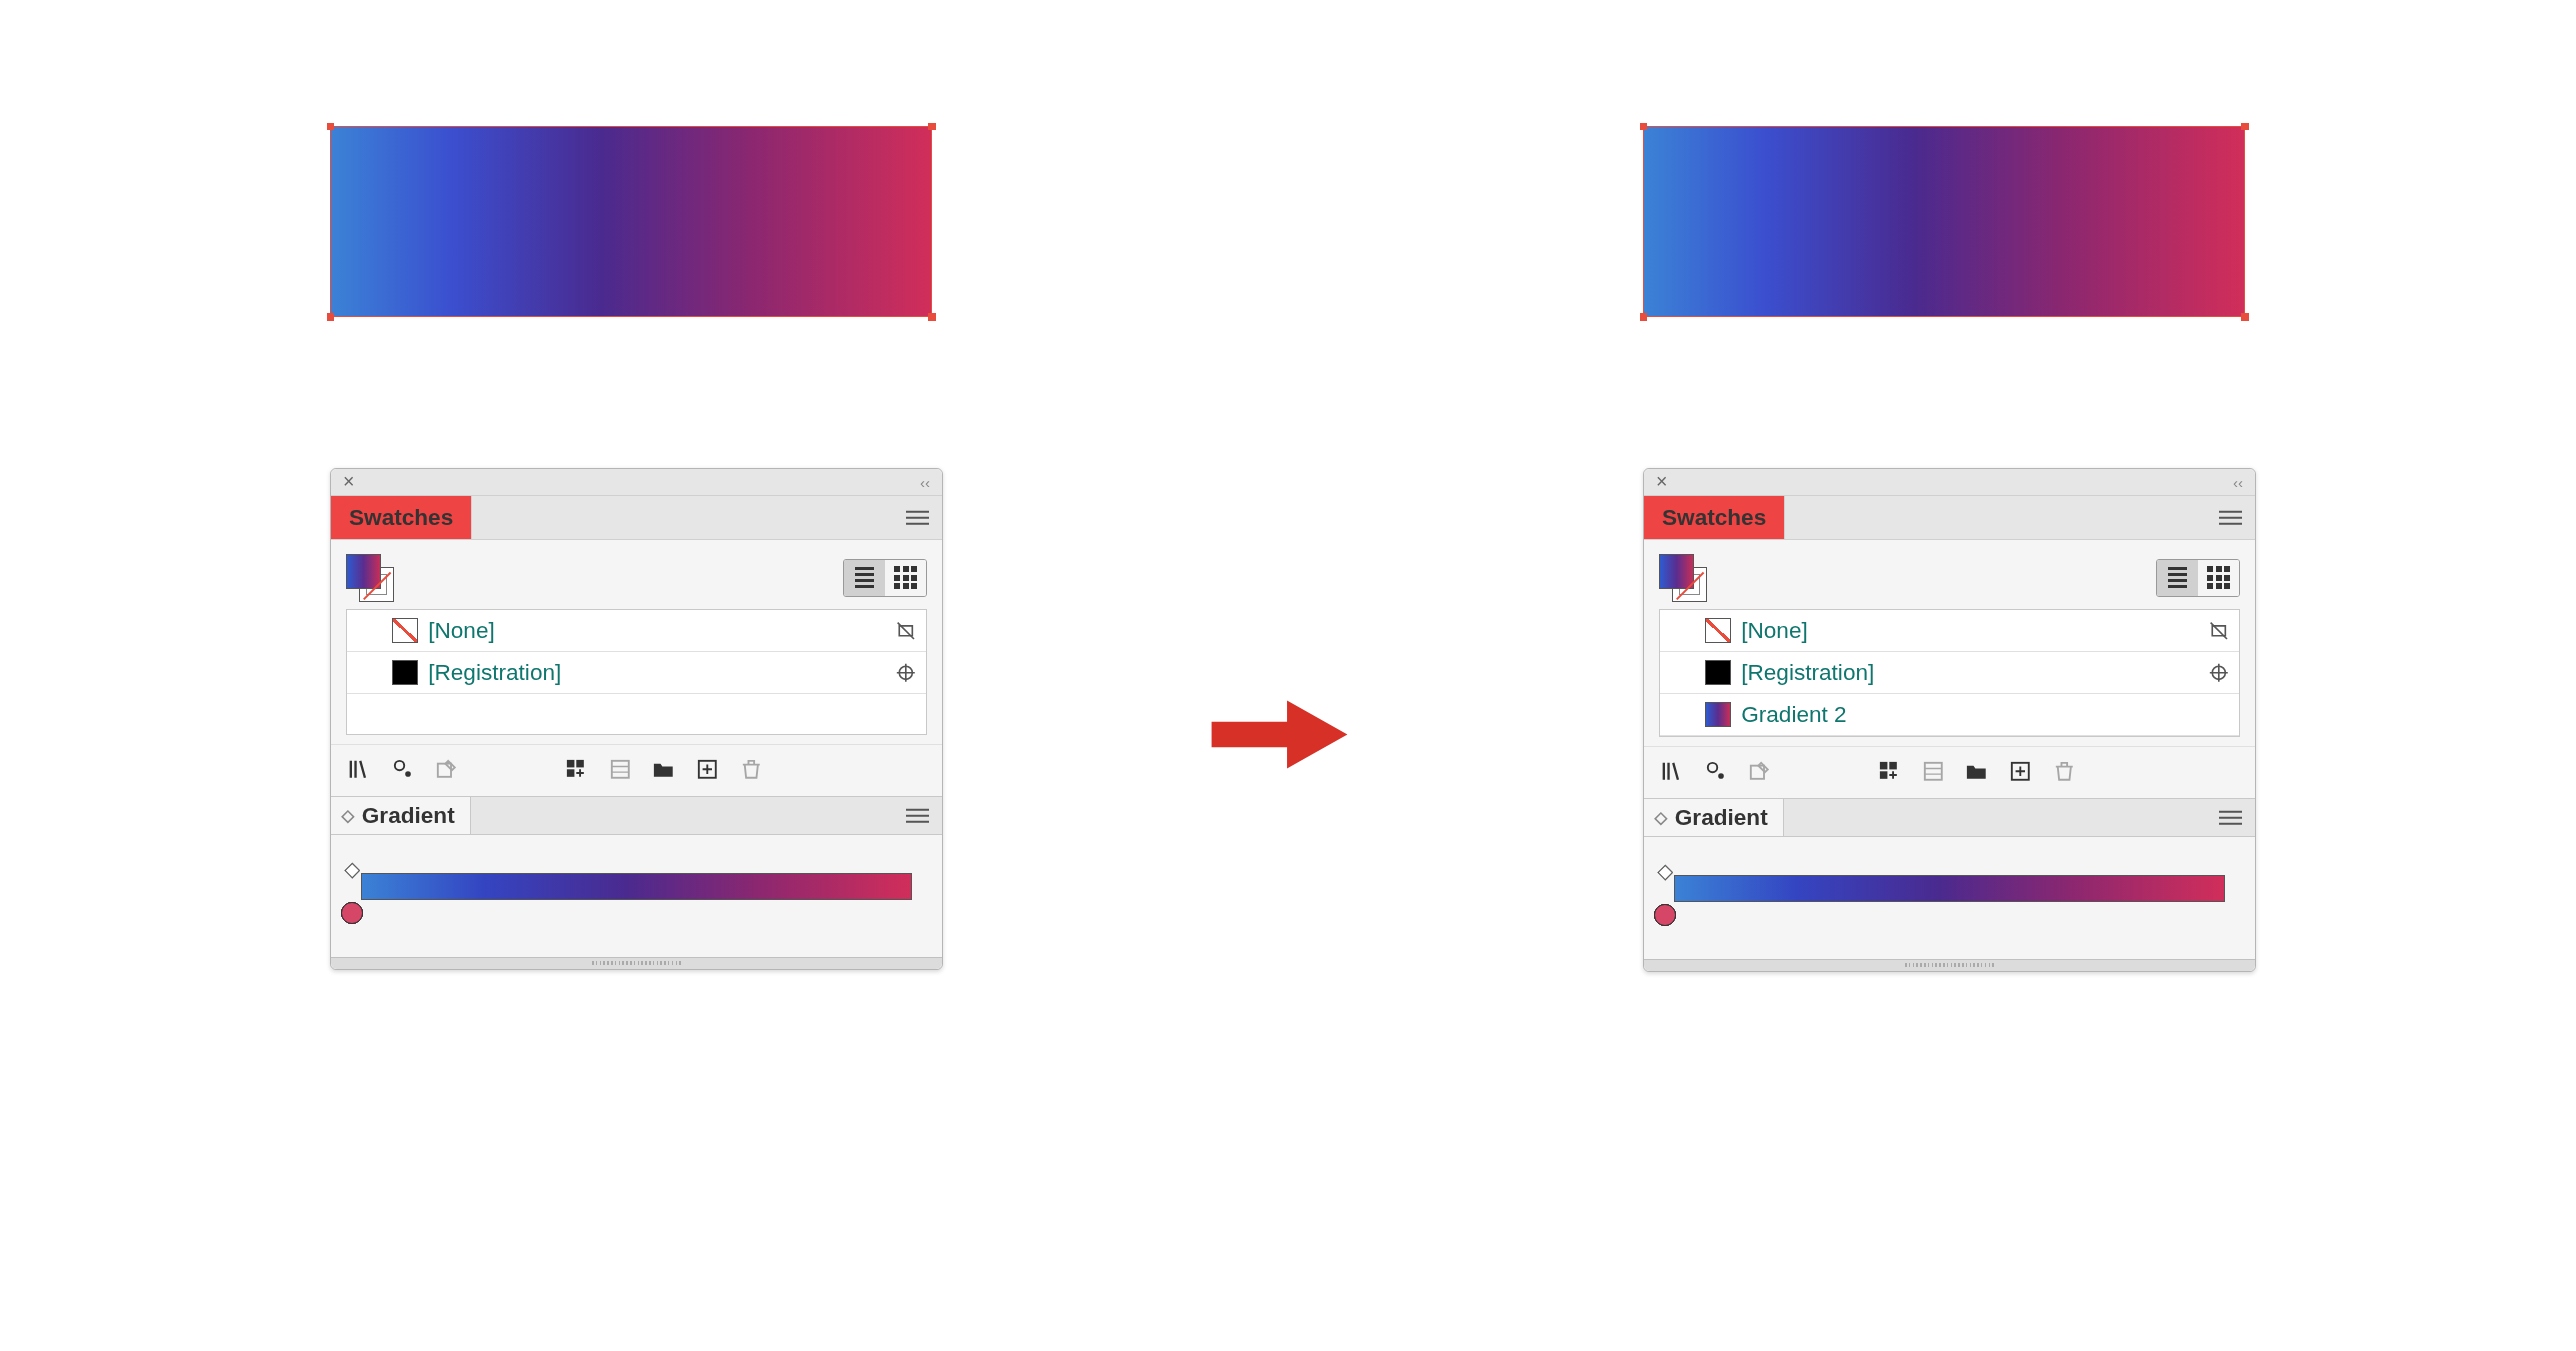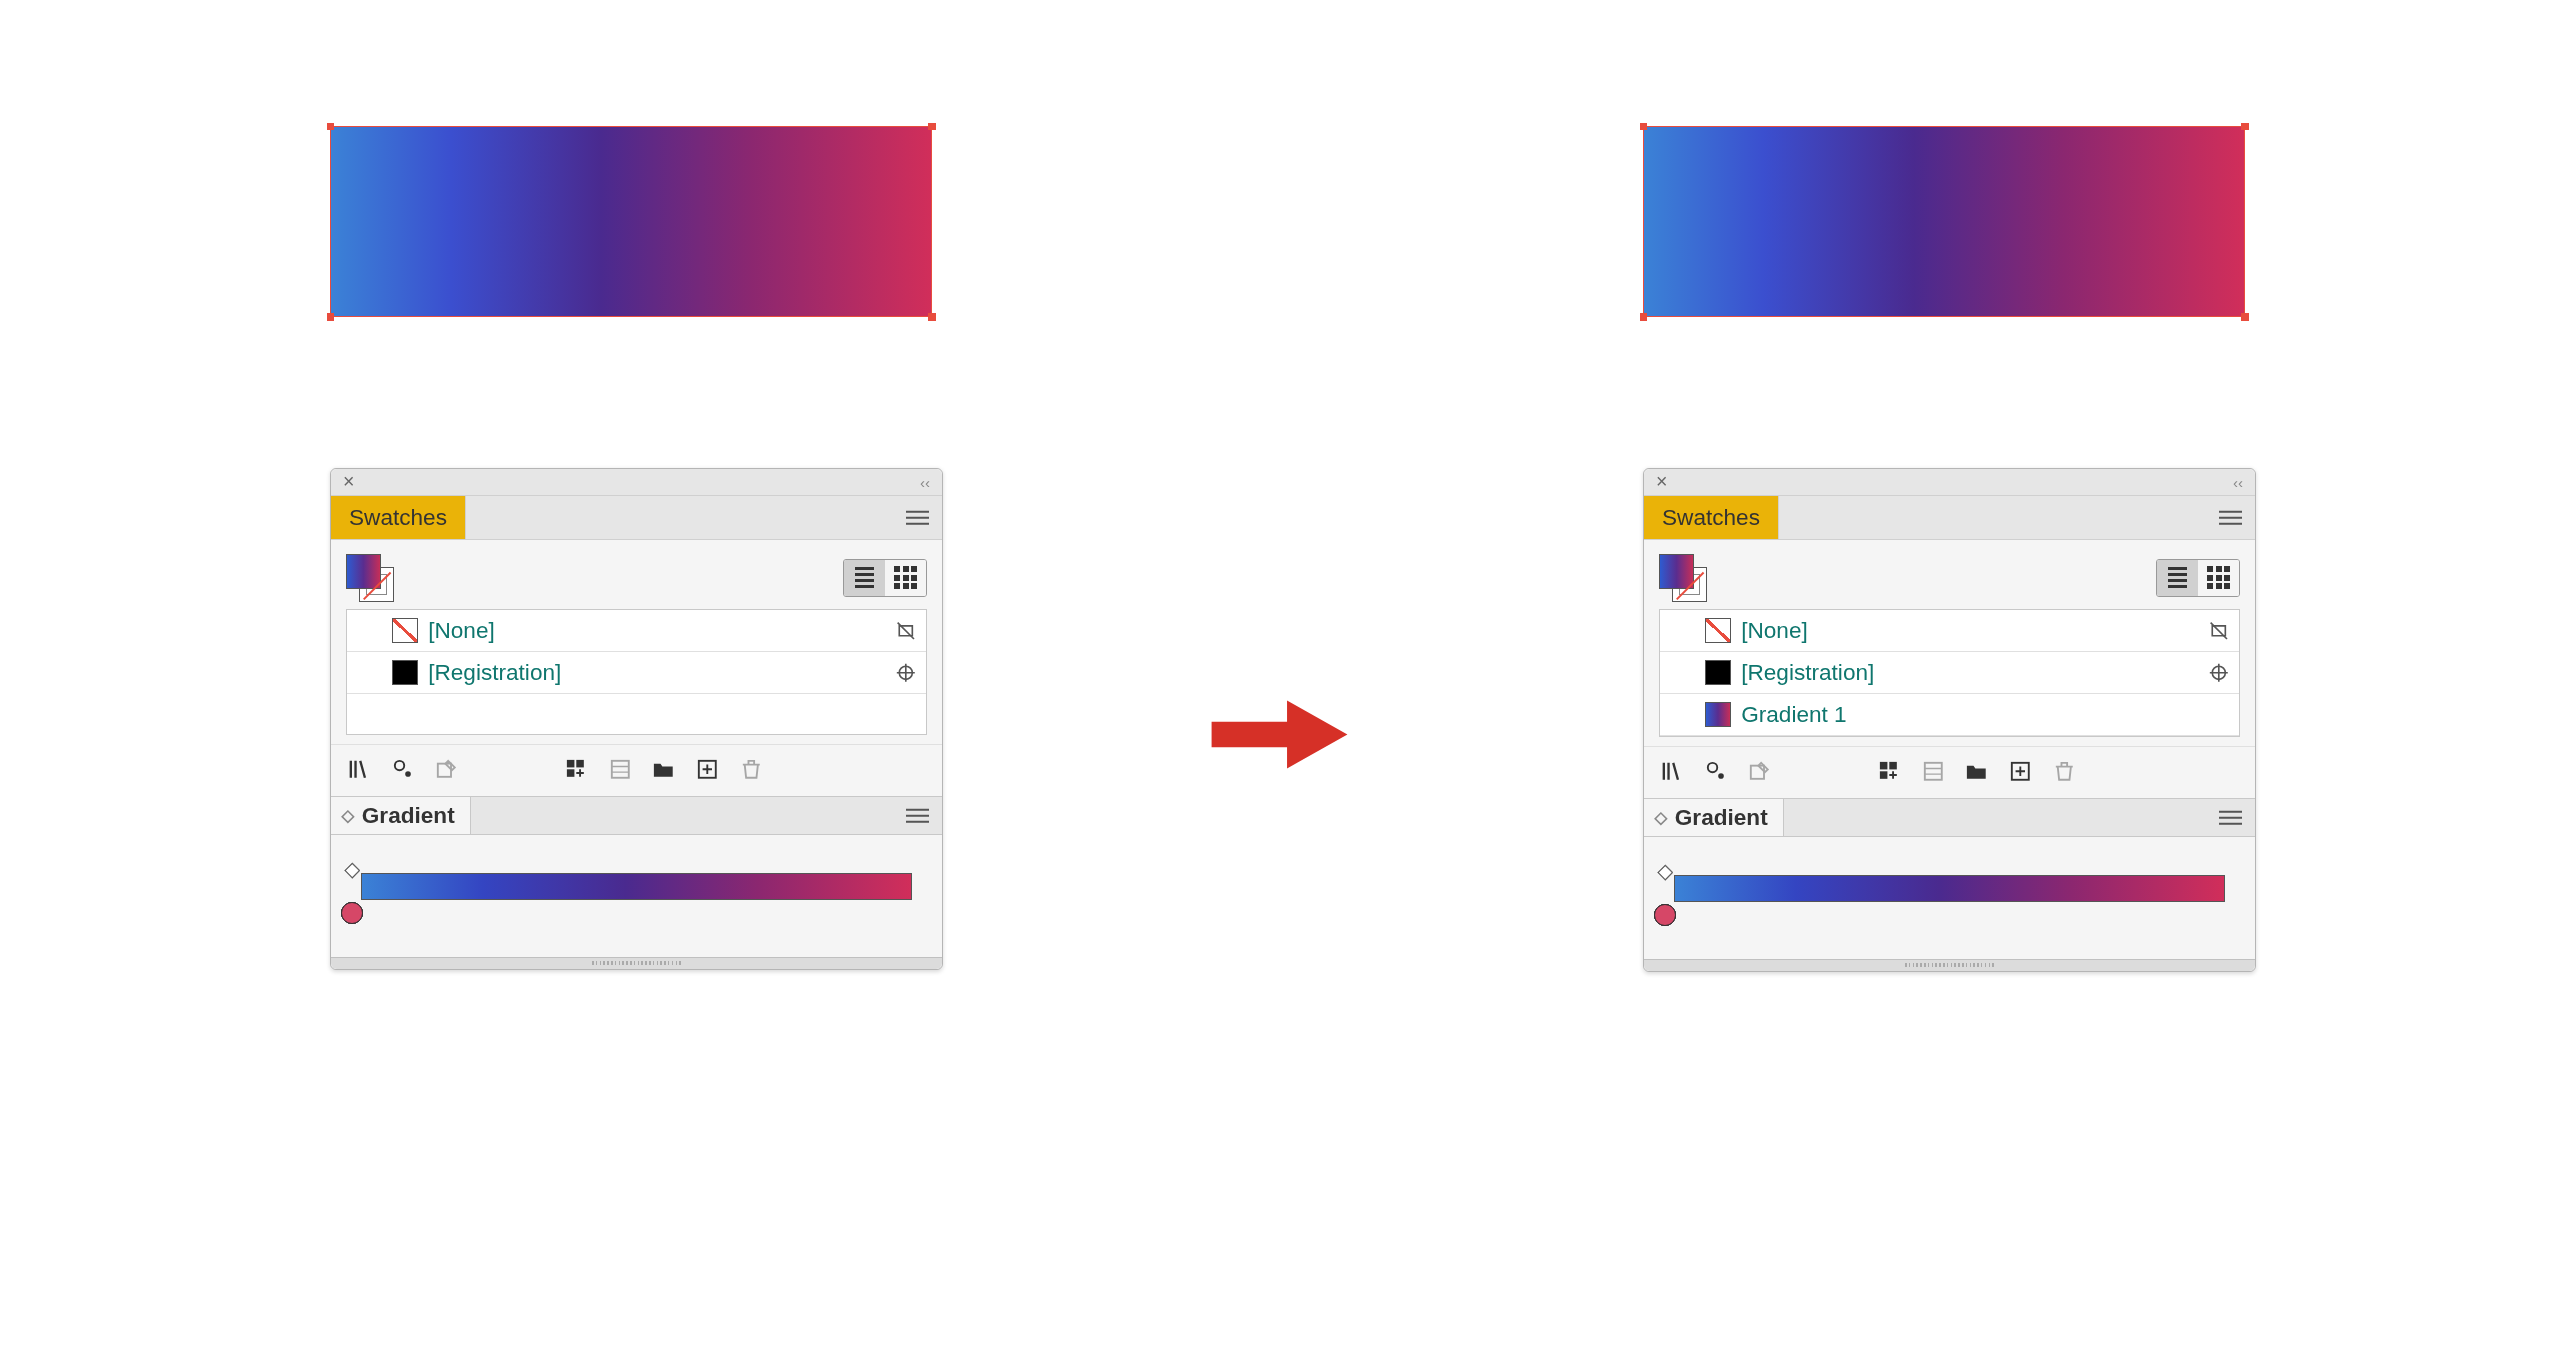--- a/index.html
+++ b/index.html
@@ -78,23 +78,23 @@
   height: 44px;
   background: #e6e6e6;
   border-bottom: 0.8px solid #d0d0d0;
   position: relative;
 }
 .tab {
   padding: 0 18px;
   height: 100%;
   display: flex;
   align-items: center;
-  font-weight: 400;
+  font-weight: 700;
   color: #333;
-  background: #eab308;
+  background: #ef4444;
   border-right: 0.8px solid #d0d0d0;
 }
 .tab-row .menu-icon {
   position: absolute;
   right: 13.5px;
   top: 50%;
   transform: translateY(-50%);
 }
 .menu-icon {
   width: 22.6px;
@@ -534,21 +534,21 @@
           <div class="row-icon">
             <svg width="19.6" height="19.6" viewBox="0 0 24 24">
                 <circle cx="12" cy="12" r="8" fill="none" stroke="#555" stroke-width="2"></circle>
                 <path d="M12 1v22M1 12h22" stroke="#555" stroke-width="2"></path>
               </svg>
           </div>
         </div>
         <div class="swatch-row">
           <div class="swatch-indent"></div>
           <div class="swatch-thumb swatch-grad"></div>
-          <div class="swatch-label">Gradient 1</div>
+          <div class="swatch-label">Gradient 2</div>
         </div>
       </div>
       <div class="panel-footer">
         <div class="footer-icon">
             <svg width="22.6" height="22.6" viewBox="0 0 24 24">
               <path d="M3 3v18M8 3v18M13 3l5 18" stroke="#333" stroke-width="2.5" fill="none"></path>
             </svg>
           </div>
         <div class="footer-icon">
             <svg width="22.6" height="22.6" viewBox="0 0 24 24">

